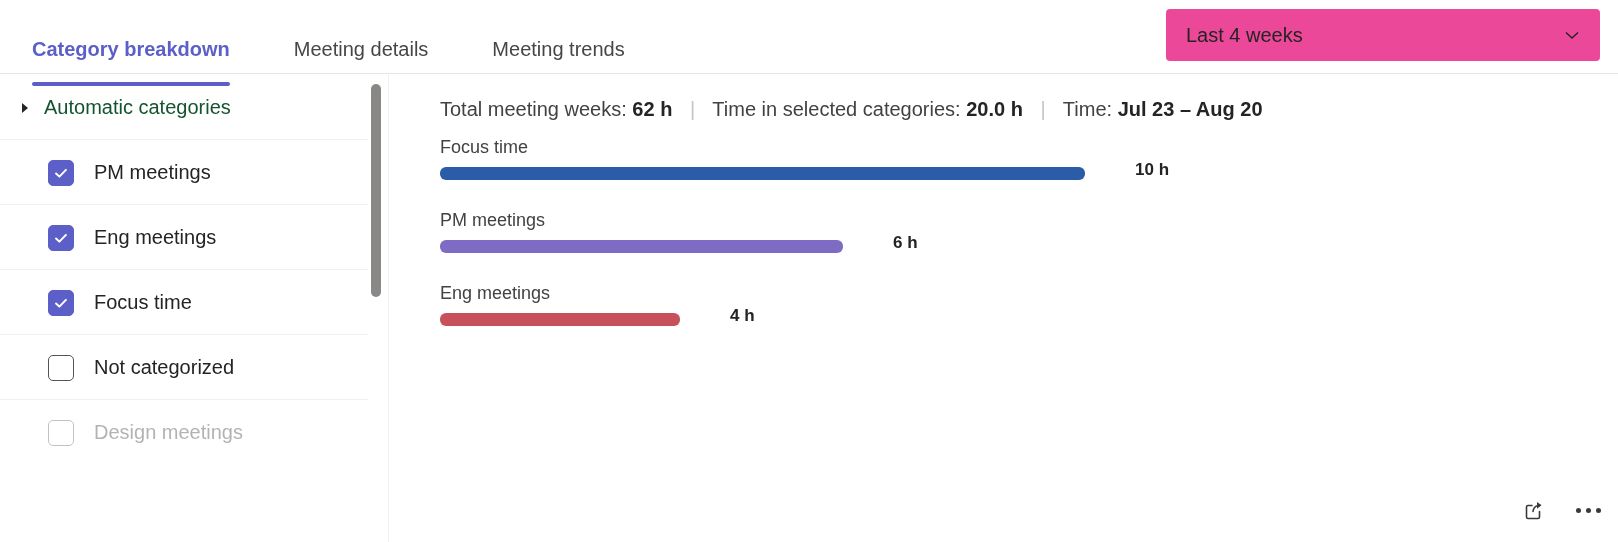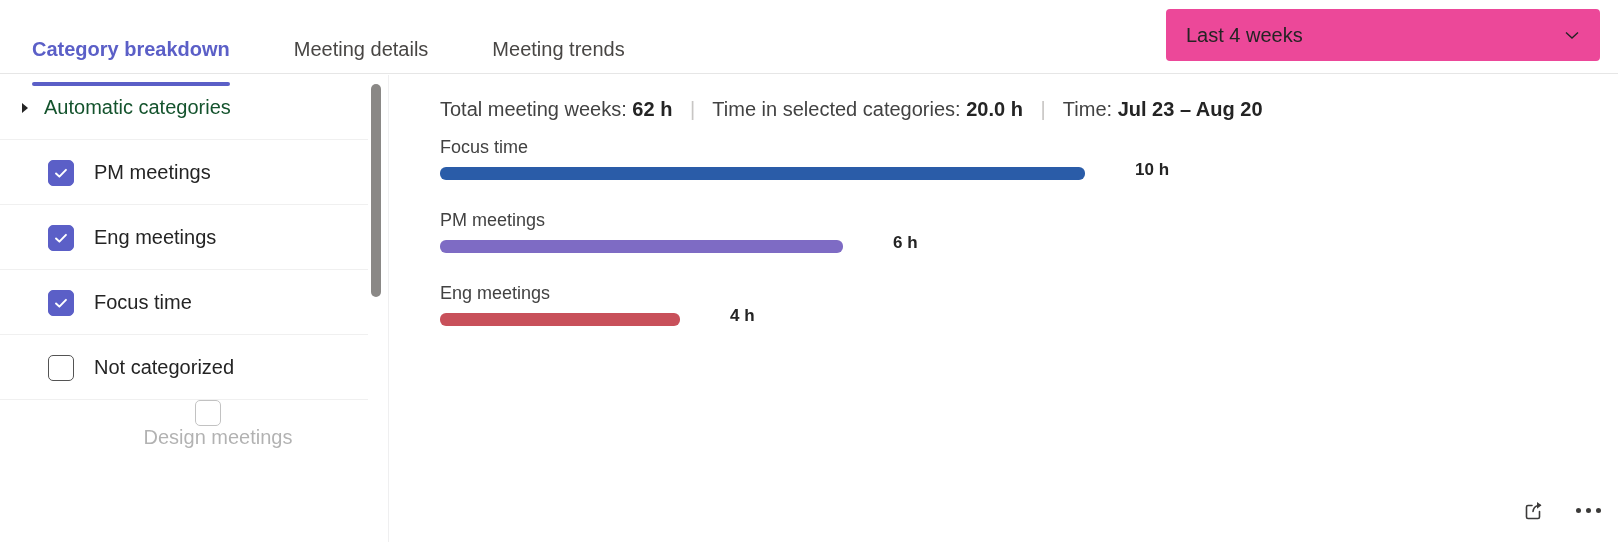--- a/index.html
+++ b/index.html
@@ -137,21 +137,21 @@
     margin-right: 20px;
     box-sizing: border-box;
     display: flex;
     align-items: center;
     justify-content: center;
   }
   .cbox.checked { background: #5b5fc7; border: 1px solid #5b5fc7; }
   .cbox.unchecked { background: #ffffff; border: 1.5px solid #545454; }
   .cbox svg { display: block; }
   .item-label { font-size: 20px; color: #242424; }
-  .cat-row.faded { opacity: 0.35; flex-direction: column; }
+  .cat-row.faded { opacity: 0.35; }
 
   
   .scroll-track {
     position: absolute;
     right: 7px;
     top: 0;
     width: 10px;
     height: 467px;
   }
   .scroll-thumb {

